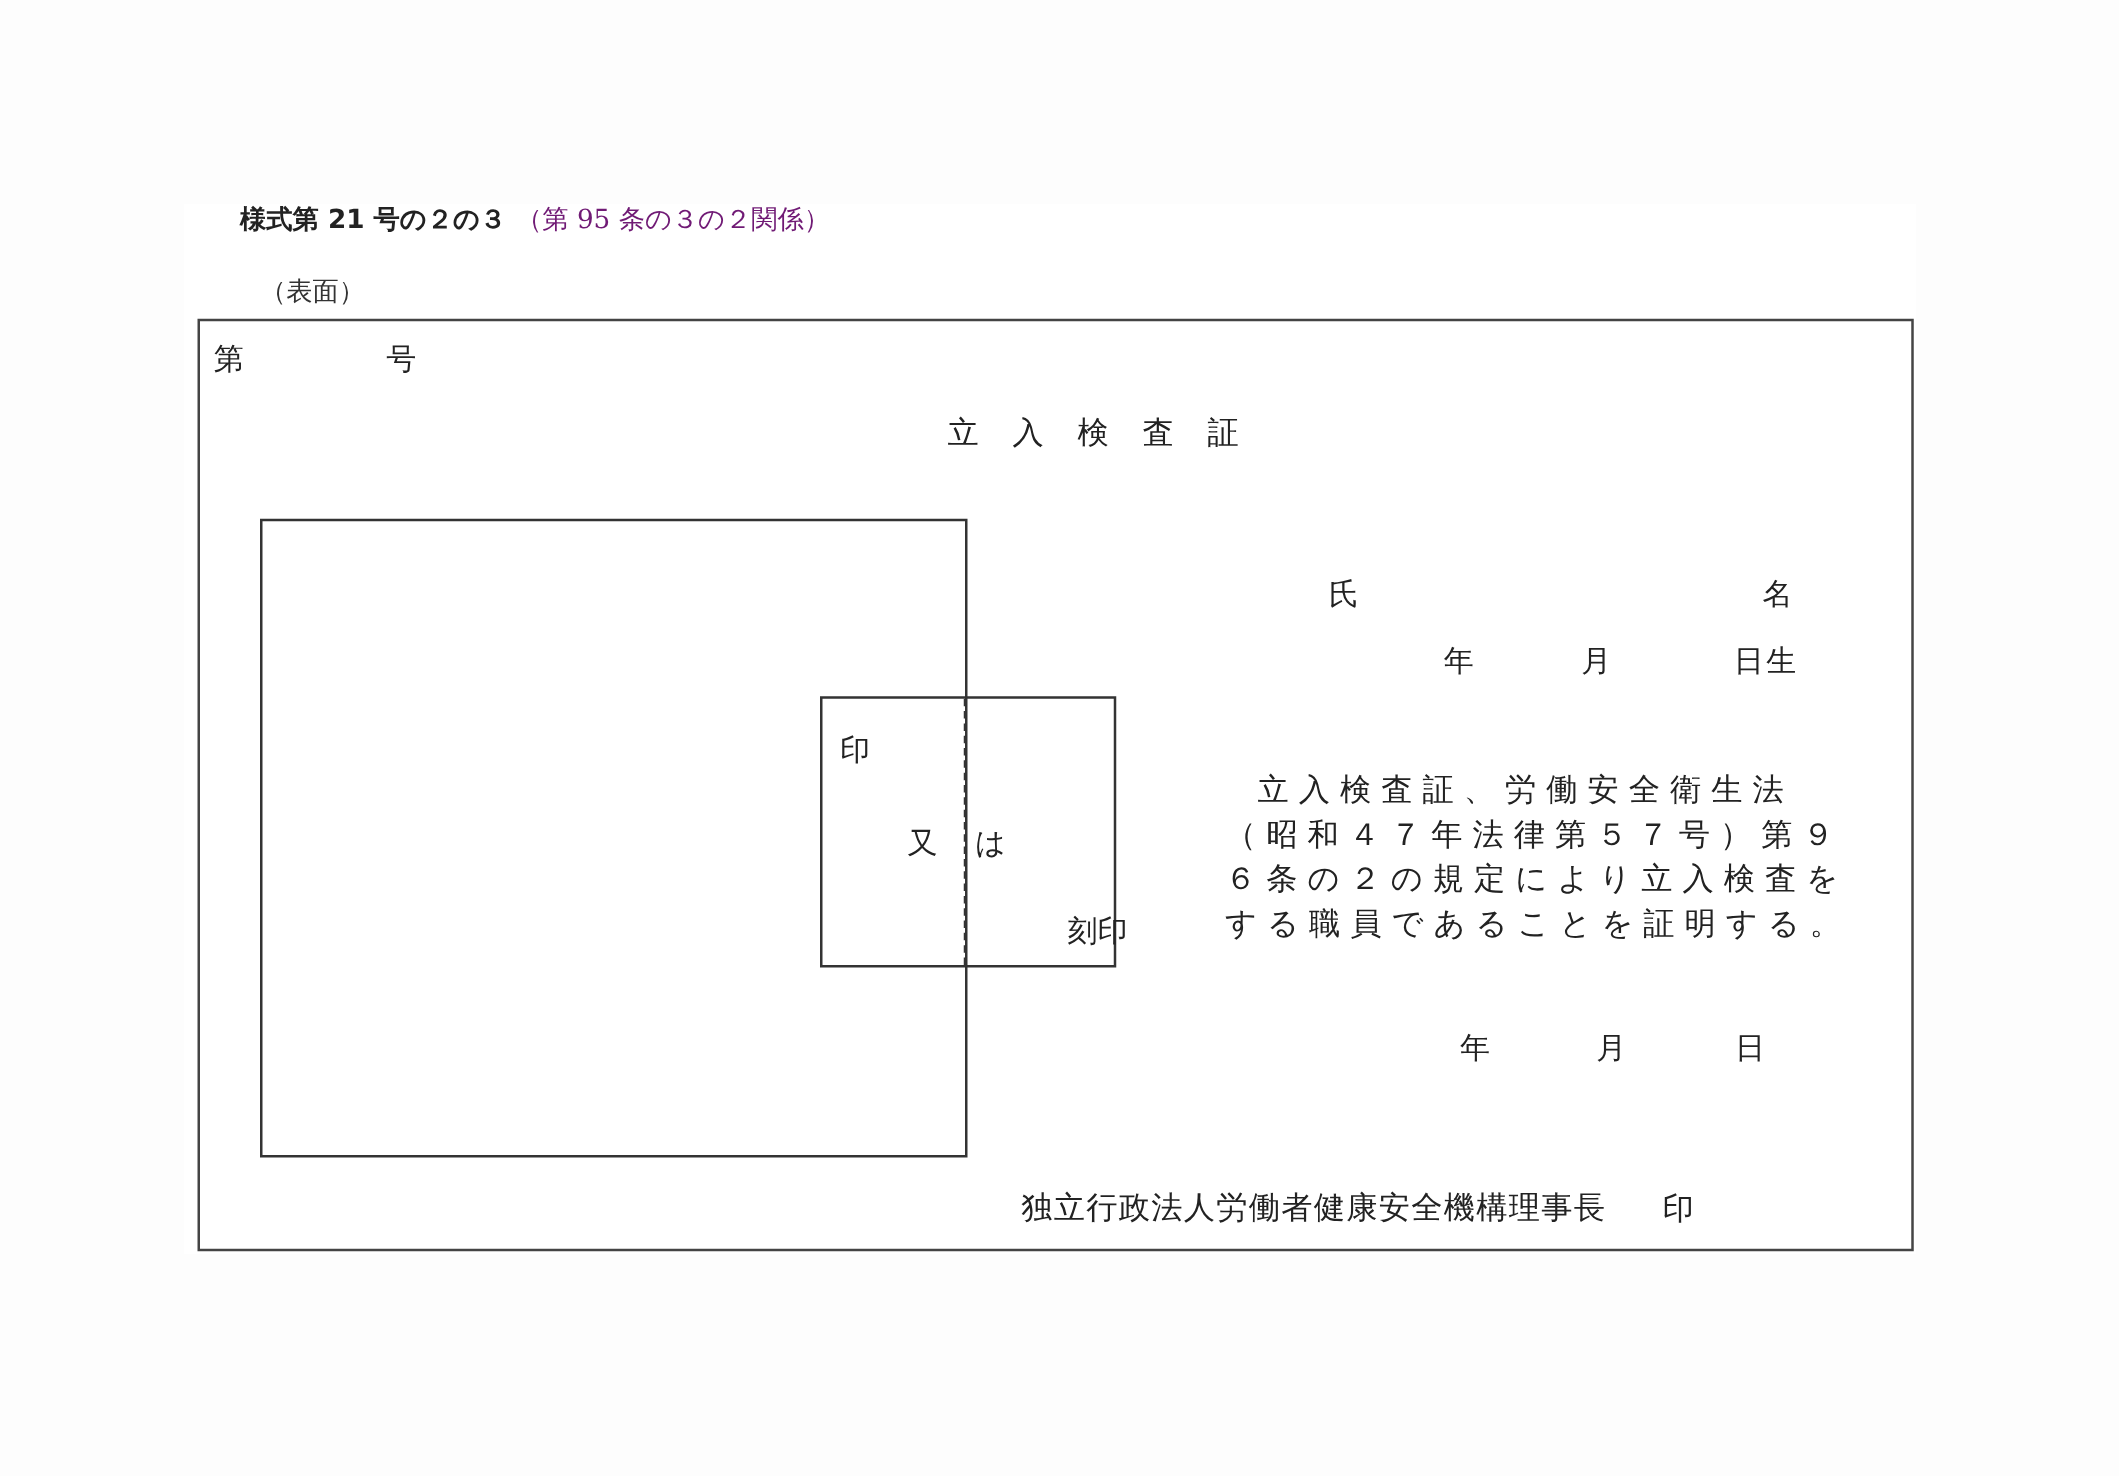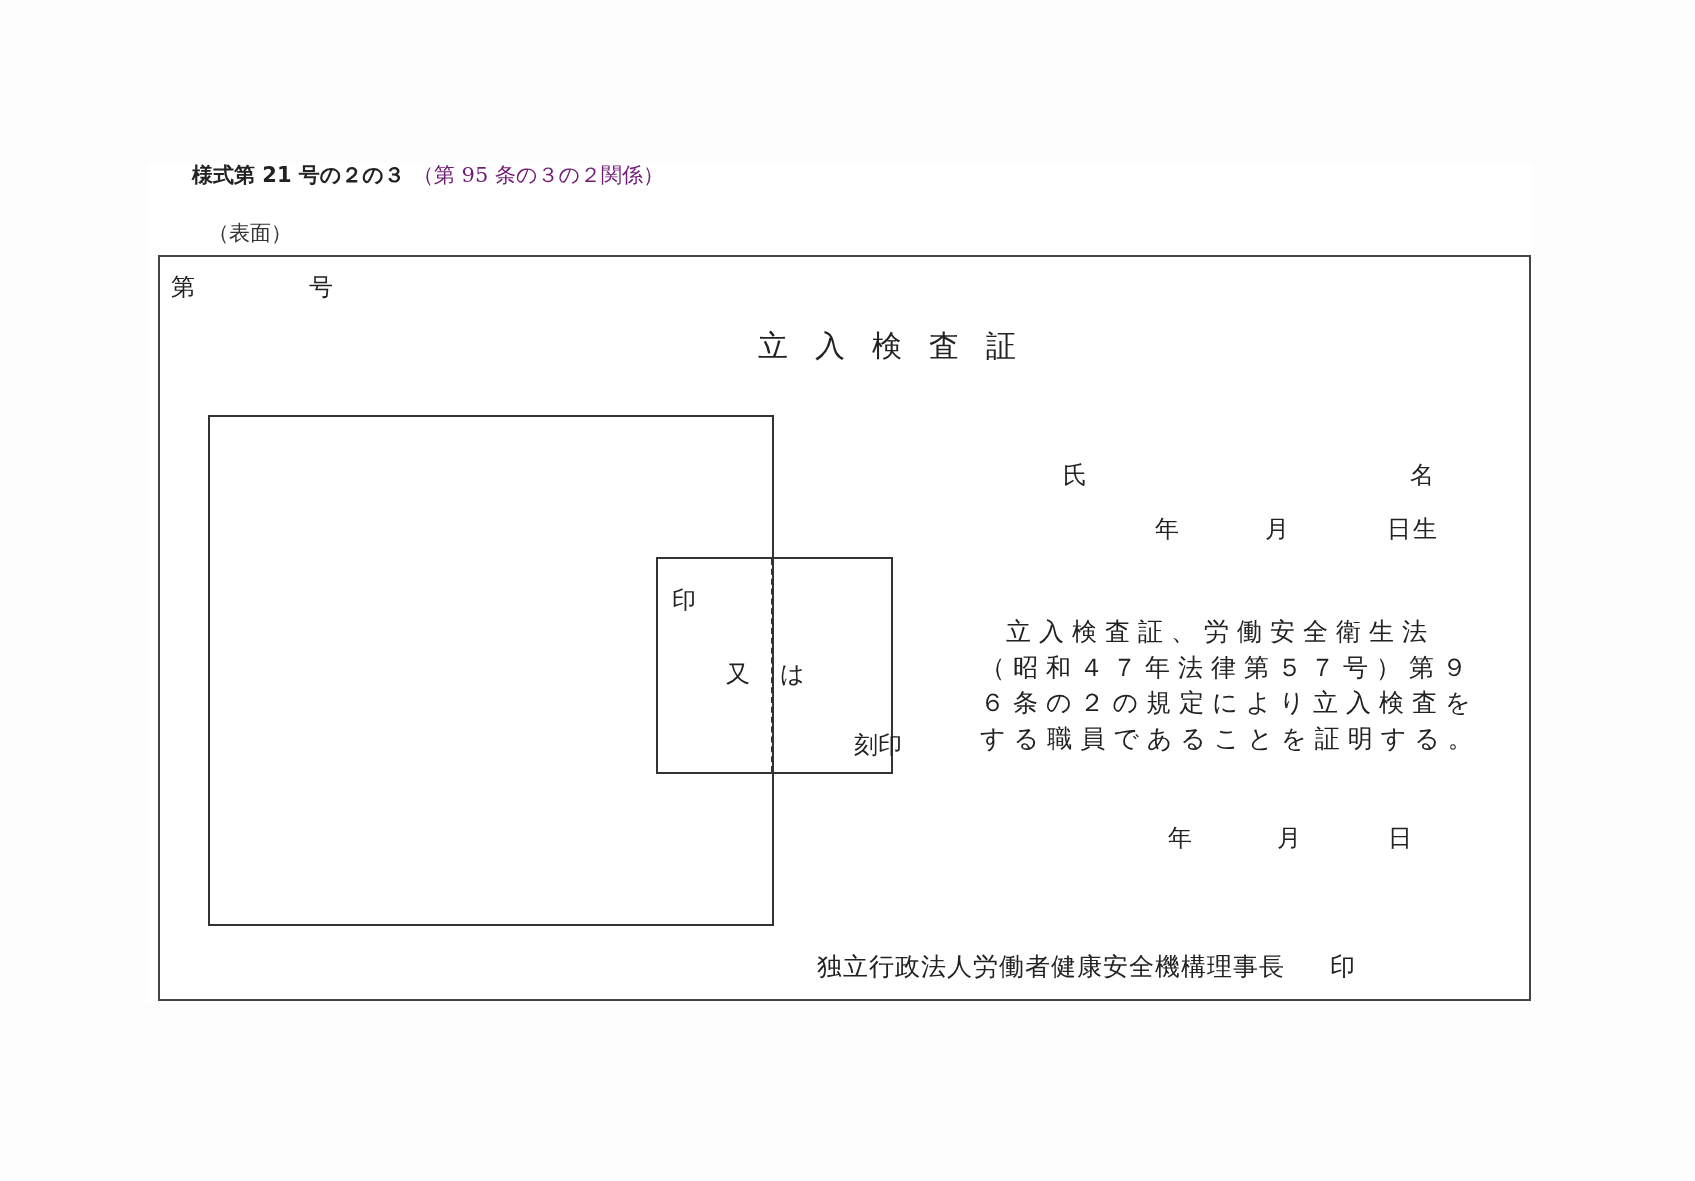--- a/index.html
+++ b/index.html
@@ -82,21 +82,21 @@
       position: absolute;
       left: 771px;
       top: 559px;
       width: 0;
       height: 213px;
       border-left: 2px dashed #333;
     }
     .title {
       left: 758px;
       top: 331px;
-      font-size: 30px;
+      font-size: 25px;
       letter-spacing: 27px;
       line-height: 30px;
     }
     .para {
       position: absolute;
       left: 980px;
       top: 614px;
       width: 520px;
       font-size: 25px;
       line-height: 35.5px;

